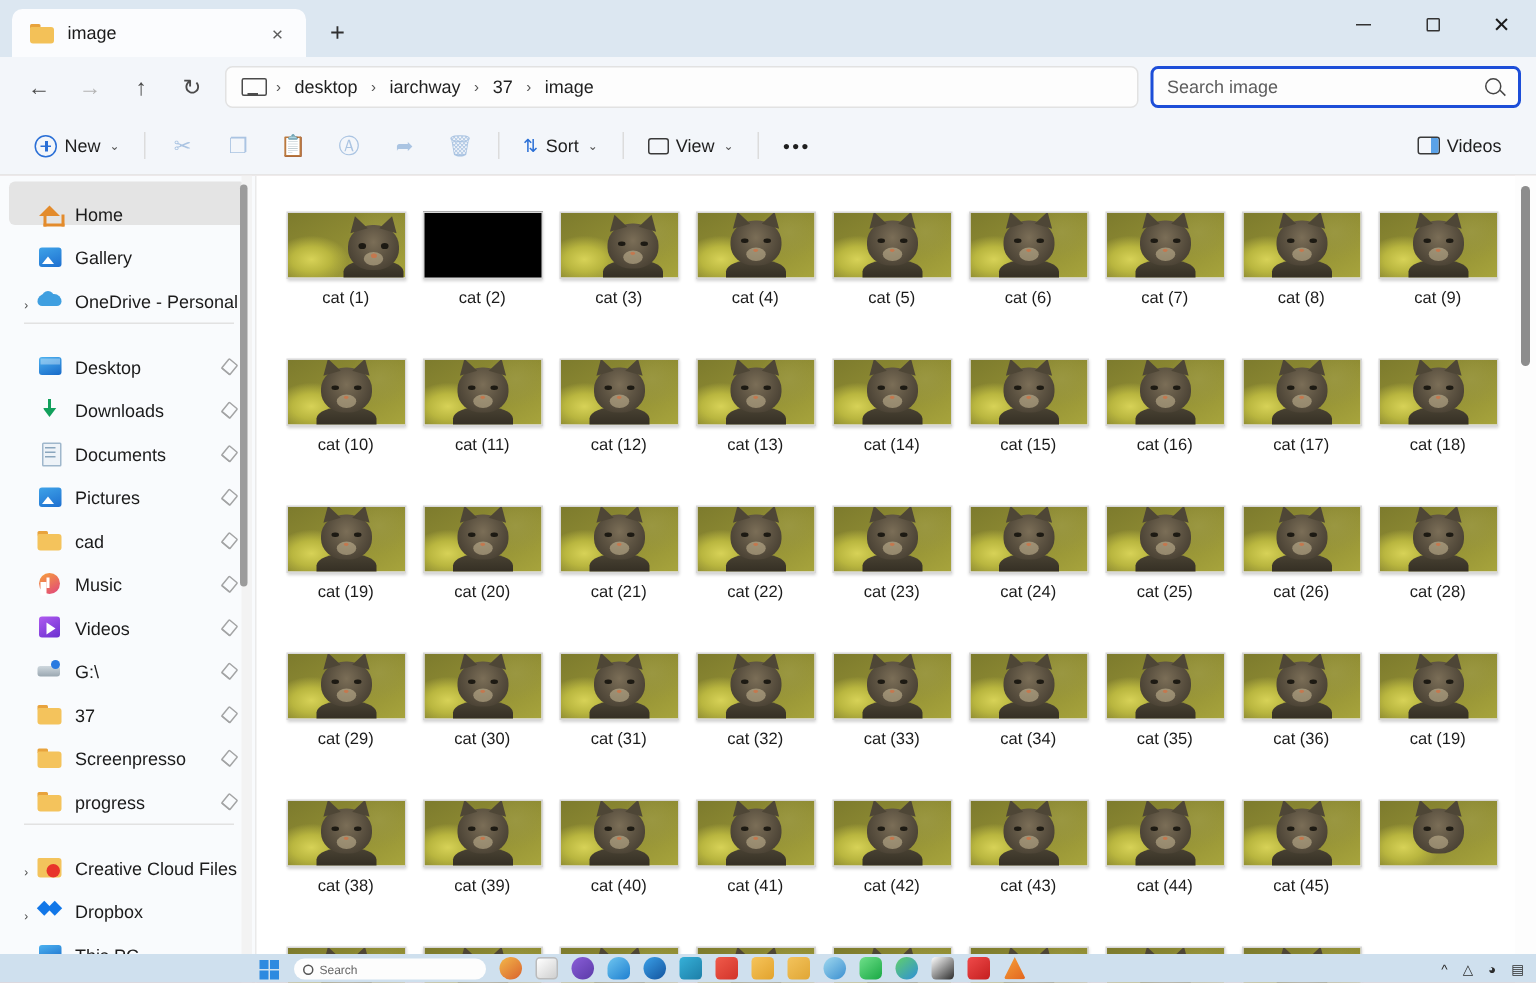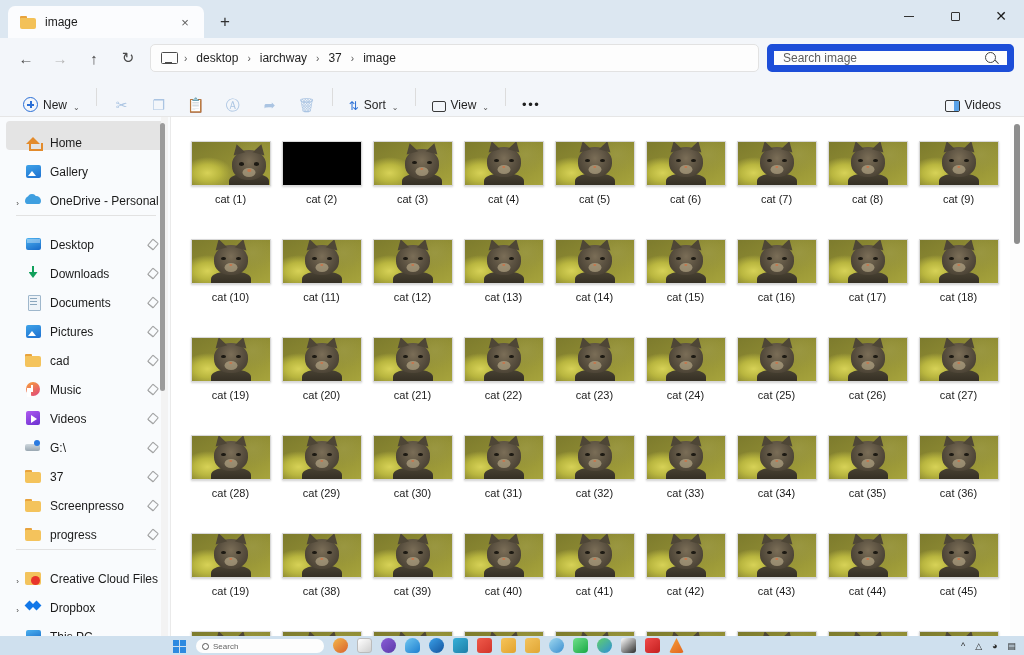--- a/index.html
+++ b/index.html
@@ -73,21 +73,21 @@
     border:1.3px solid #4b4b4b; border-radius:1.5px;
   }
   .pc-ico:after {
     content:""; position:absolute; left:4px; bottom:0; width:7px; height:1.6px; background:#4b4b4b;
   }
   .crumb {
     font-size:12px; color:#1f1f1f; padding:3px 6px; border-radius:4px; white-space:nowrap;
   }
   .crumb-sep { font-size:10px; color:#555; padding:0 2px; }
   .searchbox {
-    width:247px; height:28px; background:#fdfdfd; border:7px solid #1d4ed8;
+    width:247px; height:28px; background:#fdfdfd; border:2px solid #1d4ed8;
     border-radius:5px; display:flex; align-items:center; padding:0 9px;justify-content:flex-end;
   }
   .searchbox input {
     flex:1; border:0; outline:0; background:transparent;
     font-family:"Liberation Sans", sans-serif; font-size:12px; color:#1f1f1f;
   }
   .searchbox input::placeholder { color:#5d5d5d; }
   .search-ico { width:13px; height:13px; position:relative; flex:0 0 13px; }
   .search-ico:before {
     content:""; position:absolute; left:0; top:0; width:9px; height:9px;
@@ -98,21 +98,21 @@
     background:#444; transform:rotate(45deg); transform-origin:right bottom;
   }
 
   
   .cmdbar {
     height:39px; flex:0 0 39px; background:#f3f6fa;
     display:flex; align-items:center; padding:0 14px; gap:1px;
     border-bottom:1px solid #e6e6e6; position:relative;
   }
   .cmd {
-    height:30px; border-radius:5px; display:flex; align-items:flex-end;
+    height:30px; border-radius:5px; display:flex; align-items:center;
     gap:5px; padding:0 9px; color:#1f1f1f; font-size:12px; white-space:nowrap;
   }
   .cmd.icononly { width:36px; justify-content:center; padding:0; }
   .cmd.dim { color:#aac4e2; }
   .cmd .chev { font-size:8px; color:#555; margin-left:1px; }
   .cmd-sep { width:1px; height:18px; background:#dcdcdc; margin:0 6px; }
   .ico-new { width:15px; height:15px; border:1.4px solid #2a6fd6; border-radius:50%;
              position:relative; flex:0 0 15px; }
   .ico-new:before { content:""; position:absolute; left:3px; top:6.2px; width:7px; height:1.4px; background:#2a6fd6; }
   .ico-new:after  { content:""; position:absolute; left:6.2px; top:3px; width:1.4px; height:7px; background:#2a6fd6; }
@@ -890,34 +890,20 @@
               <div class="body"></div>
               <div class="head">
                 <span class="ear-l"></span>
                 <span class="ear-r"></span>
                 <span class="eye-l"></span>
                 <span class="eye-r"></span>
                 <span class="muzzle"></span>
                 <span class="nose"></span>
               </div>
             </div>
-            <div class="tile-label">cat (27)</div>
-          </div>
-          <div class="tile">
-            <div class="thumb cat">
-              <div class="body"></div>
-              <div class="head">
-                <span class="ear-l"></span>
-                <span class="ear-r"></span>
-                <span class="eye-l"></span>
-                <span class="eye-r"></span>
-                <span class="muzzle"></span>
-                <span class="nose"></span>
-              </div>
-            </div>
             <div class="tile-label">cat (28)</div>
           </div>
           <div class="tile">
             <div class="thumb cat">
               <div class="body"></div>
               <div class="head">
                 <span class="ear-l"></span>
                 <span class="ear-r"></span>
                 <span class="eye-l"></span>
                 <span class="eye-r"></span>

